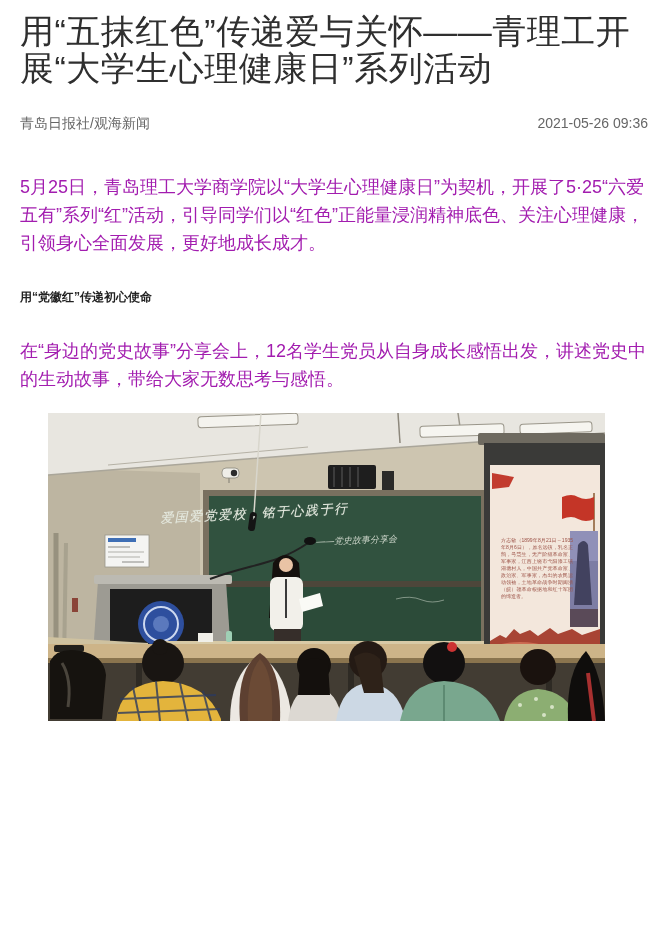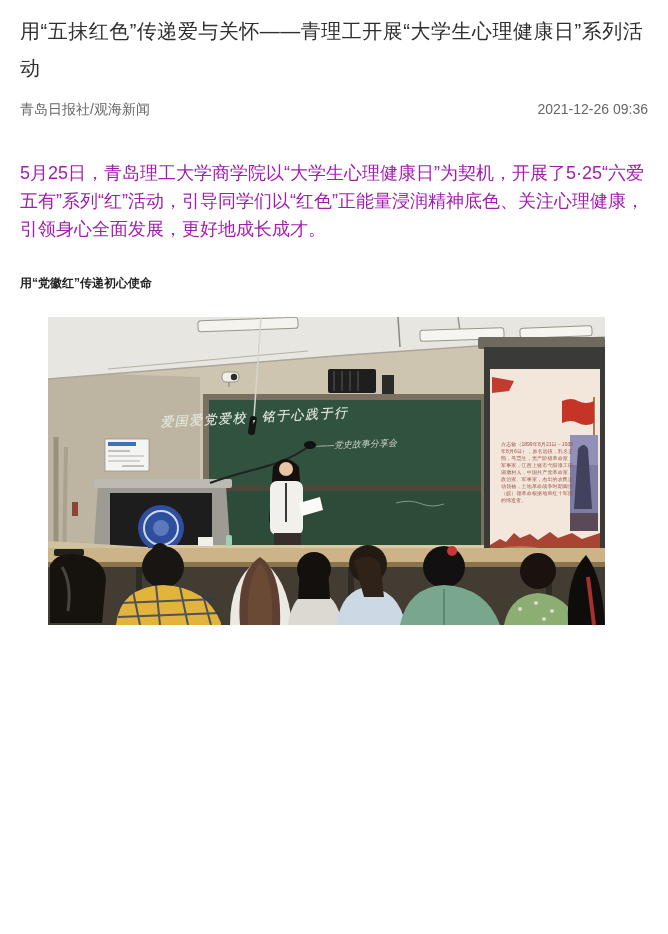--- a/index.html
+++ b/index.html
@@ -3,26 +3,26 @@
 <meta charset="utf-8">
 <style>
   html,body{margin:0;padding:0;}
   body{
     width:668px;height:934px;background:#ffffff;
     font-family:"Liberation Sans","DejaVu Sans",sans-serif;
     overflow:hidden;
   }
   .wrap{padding:0 20px;}
   .title{
-    font-size:20px;font-weight:400;color:#2f2f2f;
+    font-size:34px;font-weight:400;color:#2f2f2f;
     line-height:37px;margin:13px 0 0;letter-spacing:.5px;
   }
   .meta{
     display:flex;justify-content:space-between;align-items:baseline;
-    margin-top:14px;font-size:14px;color:#666;text-align:center;
+    margin-top:28px;font-size:14px;color:#666;text-align:center;
   }
   p.body{font-size:18px;line-height:28px;color:#a21caf;margin:26px 0 0;}
   p.first{margin-top:40px;}
   h2.sub{font-size:12px;line-height:28px;color:#222222;margin:26px 0 0;font-weight:700;}
   .photo{
     position:relative;width:557px;height:308px;margin:20px 0 0 28px;
     overflow:hidden;background:#cdc5b0;
   }
   .photo svg{position:absolute;left:0;top:0;}
   .chalk{
@@ -41,27 +41,28 @@
 </style>
 </head>
 <body>
 
 <div class="wrap">
 
   <h1 class="title">用“五抹红色”传递爱与关怀——青理工开展“大学生心理健康日”系列活动</h1>
 
   <div class="meta">
     <span>青岛日报社/观海新闻</span>
-    <span>2021-12-26 09:36</span>
+    <span>2021-05-26 09:36</span>
   </div>
 
   <p class="body first">5月25日，青岛理工大学商学院以“大学生心理健康日”为契机，开展了5·25“六爱五有”系列“红”活动，引导同学们以“红色”正能量浸润精神底色、关注心理健康，引领身心全面发展，更好地成长成才。</p>
 
   <h2 class="sub">用“党徽红”传递初心使命</h2>
 
+  <p class="body">在“身边的党史故事”分享会上，12名学生党员从自身成长感悟出发，讲述党史中的生动故事，带给大家无数思考与感悟。</p>
 
   <div class="photo">
     <svg width="557" height="308" viewBox="0 0 557 308" xmlns="http://www.w3.org/2000/svg">
 
       <rect x="0" y="0" width="557" height="308" fill="#cdc5b0"></rect>
 
       <polygon points="0,55 152,60 152,308 0,308" fill="#bdb5a1"></polygon>
 
       <g>
         <polygon points="0,0 557,0 557,20 300,38 0,62" fill="#e8e6e0"></polygon>

